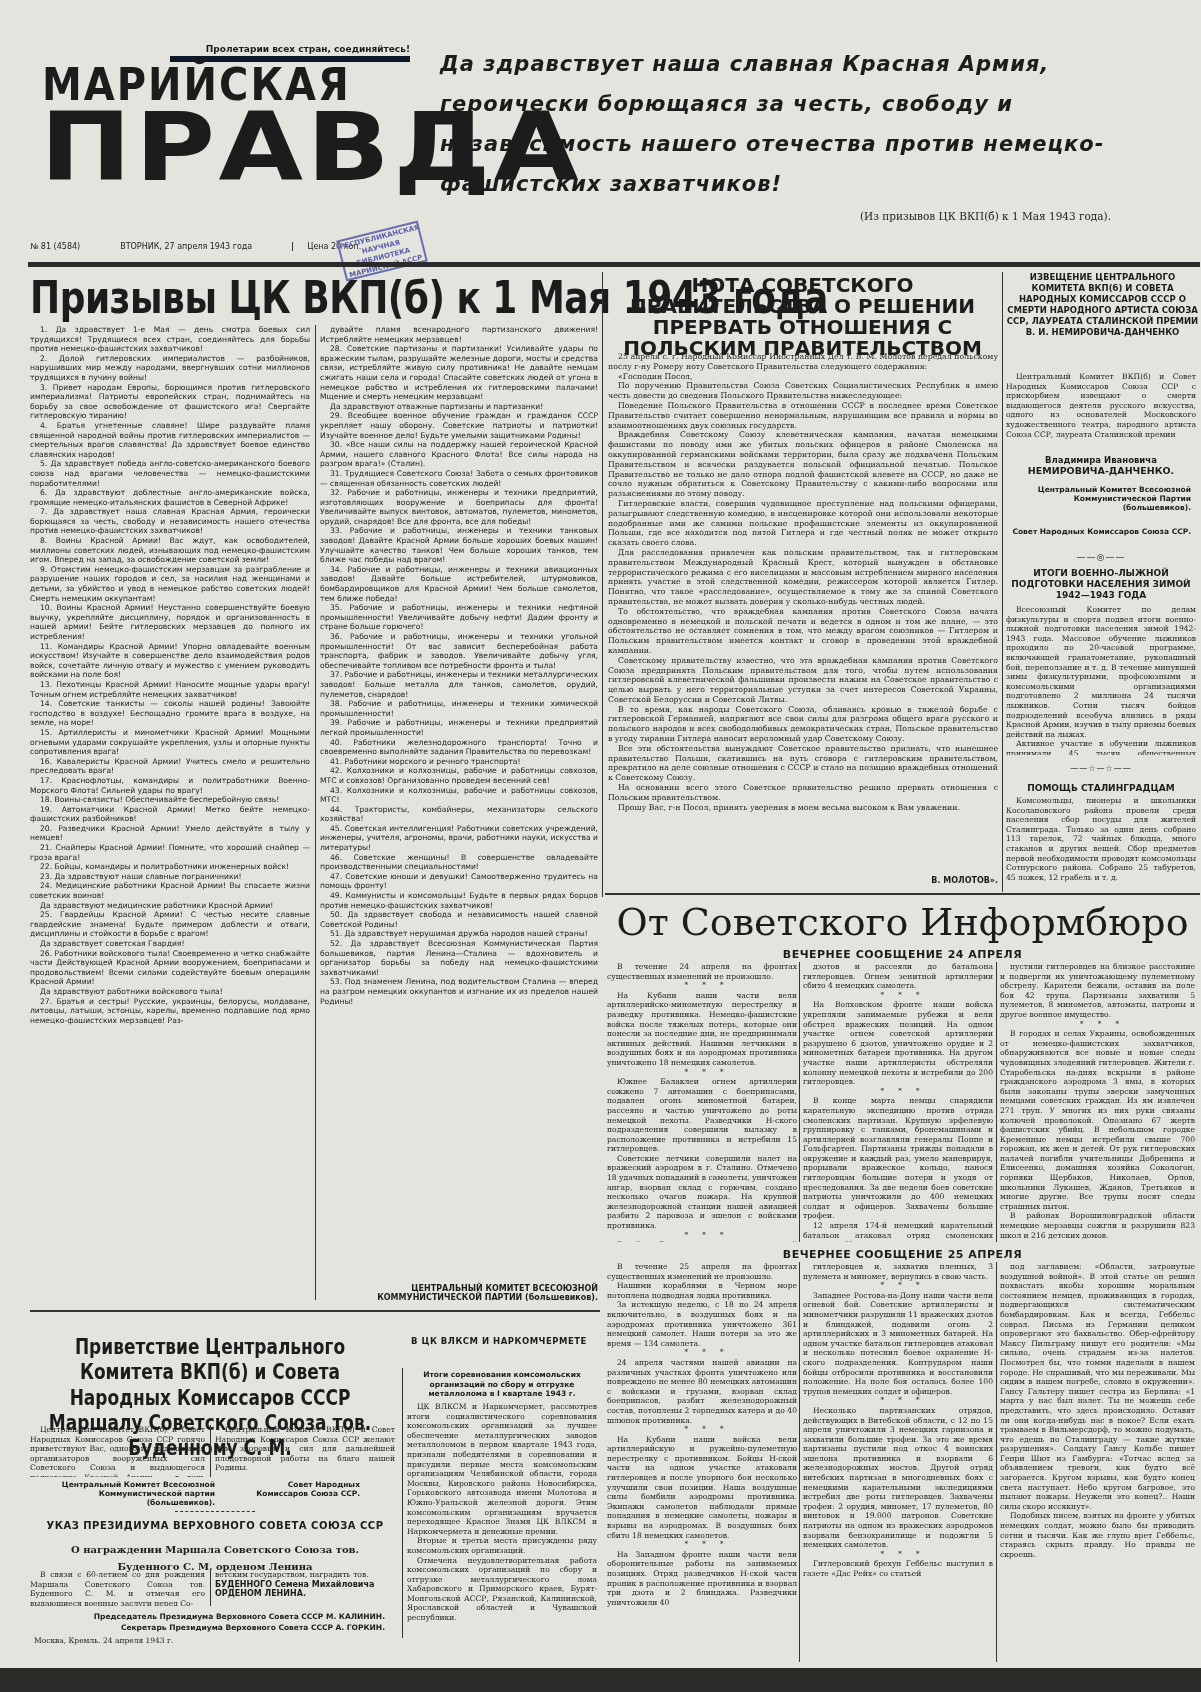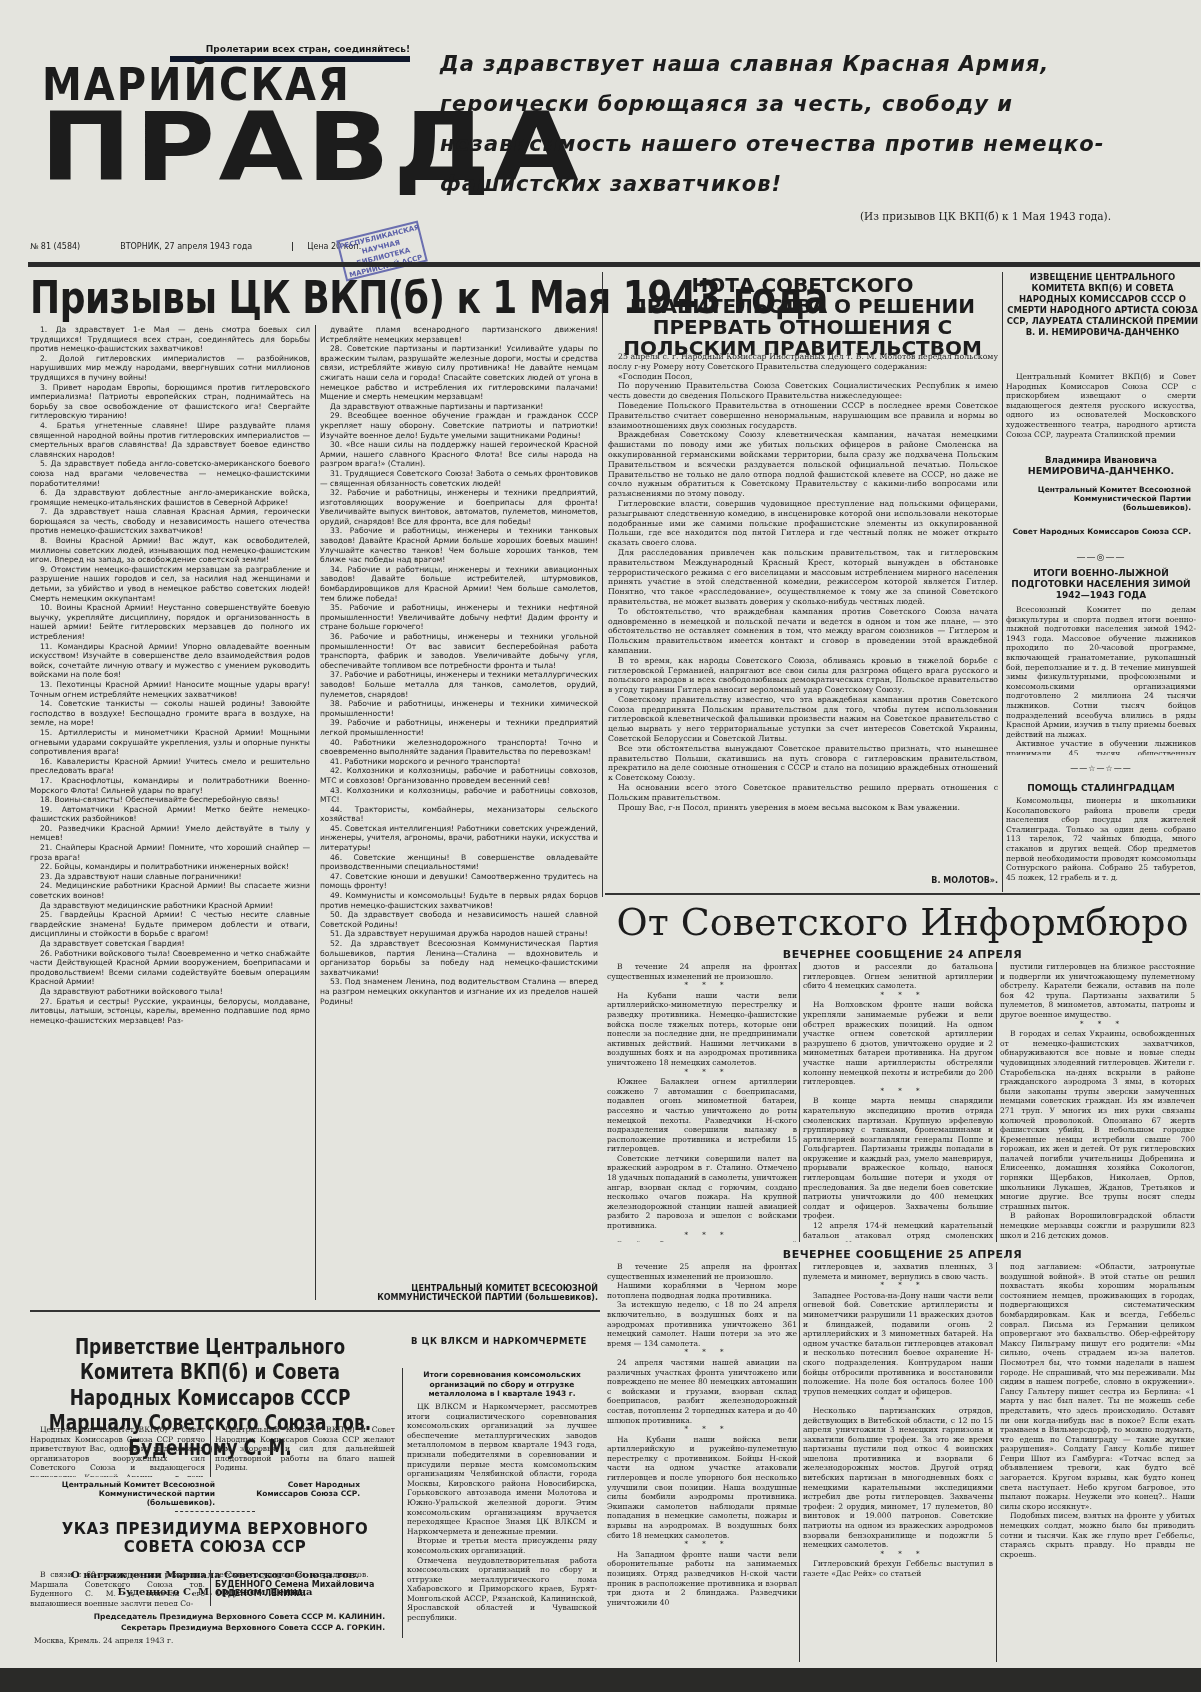--- a/index.html
+++ b/index.html
@@ -120,22 +120,22 @@
   <div class="abs h-nota">НОТА СОВЕТСКОГО ПРАВИТЕЛЬСТВА О РЕШЕНИИ ПРЕРВАТЬ ОТНОШЕНИЯ С ПОЛЬСКИМ ПРАВИТЕЛЬСТВОМ</div>
   <div class="abs col serif" style="left:608px;top:352px;width:390px;height:520px;font-size:7.8px;line-height:9.8px;">
     <p>25 апреля с. г. Народный Комиссар Иностранных Дел т. В. М. Молотов передал польскому послу г-ну Ромеру ноту Советского Правительства следующего содержания:</p>
     <p>«Господин Посол,</p>
     <p>По поручению Правительства Союза Советских Социалистических Республик я имею честь довести до сведения Польского Правительства нижеследующее:</p>
     <p>Поведение Польского Правительства в отношении СССР в последнее время Советское Правительство считает совершенно ненормальным, нарушающим все правила и нормы во взаимоотношениях двух союзных государств.</p>
     <p>Враждебная Советскому Союзу клеветническая кампания, начатая немецкими фашистами по поводу ими же убитых польских офицеров в районе Смоленска на оккупированной германскими войсками территории, была сразу же подхвачена Польским Правительством и всячески раздувается польской официальной печатью. Польское Правительство не только не дало отпора подлой фашистской клевете на СССР, но даже не сочло нужным обратиться к Советскому Правительству с какими-либо вопросами или разъяснениями по этому поводу.</p>
     <p>Гитлеровские власти, совершив чудовищное преступление над польскими офицерами, разыгрывают следственную комедию, в инсценировке которой они использовали некоторые подобранные ими же самими польские профашистские элементы из оккупированной Польши, где все находится под пятой Гитлера и где честный поляк не может открыто сказать своего слова.</p>
     <p>Для расследования привлечен как польским правительством, так и гитлеровским правительством Международный Красный Крест, который вынужден в обстановке террористического режима с его виселицами и массовым истреблением мирного населения принять участие в этой следственной комедии, режиссером которой является Гитлер. Понятно, что такое «расследование», осуществляемое к тому же за спиной Советского правительства, не может вызвать доверия у сколько-нибудь честных людей.</p>
     <p>То обстоятельство, что враждебная кампания против Советского Союза начата одновременно в немецкой и польской печати и ведется в одном и том же плане, — это обстоятельство не оставляет сомнения в том, что между врагом союзников — Гитлером и Польским правительством имеется контакт и сговор в проведении этой враждебной кампании.</p>
+    <p>Советскому правительству известно, что эта враждебная кампания против Советского Союза предпринята Польским правительством для того, чтобы путем использования гитлеровской клеветнической фальшивки произвести нажим на Советское правительство с целью вырвать у него территориальные уступки за счет интересов Советской Украины, Советской Белоруссии и Советской Литвы.</p>
     <p>В то время, как народы Советского Союза, обливаясь кровью в тяжелой борьбе с гитлеровской Германией, напрягают все свои силы для разгрома общего врага русского и польского народов и всех свободолюбивых демократических стран, Польское правительство в угоду тирании Гитлера наносит вероломный удар Советскому Союзу.</p>
-    <p>Советскому правительству известно, что эта враждебная кампания против Советского Союза предпринята Польским правительством для того, чтобы путем использования гитлеровской клеветнической фальшивки произвести нажим на Советское правительство с целью вырвать у него территориальные уступки за счет интересов Советской Украины, Советской Белоруссии и Советской Литвы.</p>
     <p>Все эти обстоятельства вынуждают Советское правительство признать, что нынешнее правительство Польши, скатившись на путь сговора с гитлеровским правительством, прекратило на деле союзные отношения с СССР и стало на позицию враждебных отношений к Советскому Союзу.</p>
     <p>На основании всего этого Советское правительство решило прервать отношения с Польским правительством.</p>
     <p>Прошу Вас, г-н Посол, принять уверения в моем весьма высоком к Вам уважении.</p>
   </div>
   <div class="abs sig" style="left:608px;top:876px;width:390px;">В. МОЛОТОВ».</div>
   <div class="abs vline" style="left:1002px;top:272px;height:620px;"></div>
 
   <div class="abs h-izv">ИЗВЕЩЕНИЕ ЦЕНТРАЛЬНОГО КОМИТЕТА ВКП(б) И СОВЕТА НАРОДНЫХ КОМИССАРОВ СССР О СМЕРТИ НАРОДНОГО АРТИСТА СОЮЗА ССР, ЛАУРЕАТА СТАЛИНСКОЙ ПРЕМИИ В. И. НЕМИРОВИЧА-ДАНЧЕНКО</div>
   <div class="abs col serif" style="left:1006px;top:372px;width:190px;height:80px;">
     <p>Центральный Комитет ВКП(б) и Совет Народных Комиссаров Союза ССР с прискорбием извещают о смерти выдающегося деятеля русского искусства, одного из основателей Московского художественного театра, народного артиста Союза ССР, лауреата Сталинской премии</p>
@@ -221,21 +221,21 @@
   </div>
   <div class="abs vline" style="left:210px;top:1425px;height:52px;"></div>
   <div class="abs col serif" style="left:215px;top:1425px;width:180px;height:52px;">
     <p>Центральный Комитет ВКП(б) и Совет Народных Комиссаров Союза ССР желают Вам здоровья и сил для дальнейшей плодотворной работы на благо нашей Родины.</p>
   </div>
   <div class="abs sig" style="left:60px;top:1480px;width:155px;font-size:7.5px;">Центральный Комитет Всесоюзной Коммунистической партии (большевиков).</div>
   <div class="abs sig" style="left:240px;top:1480px;width:120px;font-size:7.5px;">Совет Народных Комиссаров Союза ССР.</div>
   <div class="abs" style="left:175px;top:1511px;width:80px;border-top:1px dashed #333;"></div>
 
   <div class="abs h-ukaz">
-    <div class="subhead" style="font-size:15px;">УКАЗ ПРЕЗИДИУМА ВЕРХОВНОГО СОВЕТА СОЮЗА ССР</div>
+    <div class="subhead" style="font-size:10px;">УКАЗ ПРЕЗИДИУМА ВЕРХОВНОГО СОВЕТА СОЮЗА ССР</div>
     <div class="serif" style="font-weight:bold;font-size:10px;line-height:17px;margin:10px 40px 0;">О награждении Маршала Советского Союза тов. Буденного С. М. орденом Ленина</div>
   </div>
   <div class="abs col serif" style="left:30px;top:1570px;width:175px;height:36px;">
     <p>В связи с 60-летием со дня рождения Маршала Советского Союза тов. Буденного С. М. и отмечая его выдающиеся военные заслуги перед Со-</p>
   </div>
   <div class="abs vline" style="left:210px;top:1570px;height:36px;"></div>
   <div class="abs col" style="left:215px;top:1570px;width:180px;height:40px;">
     <div class="serif">ветским государством, наградить тов.</div>
     <div style="font-weight:bold;font-size:8px;">БУДЕННОГО Семена Михайловича</div>
     <div style="font-weight:bold;font-size:8px;">ОРДЕНОМ ЛЕНИНА.</div>

